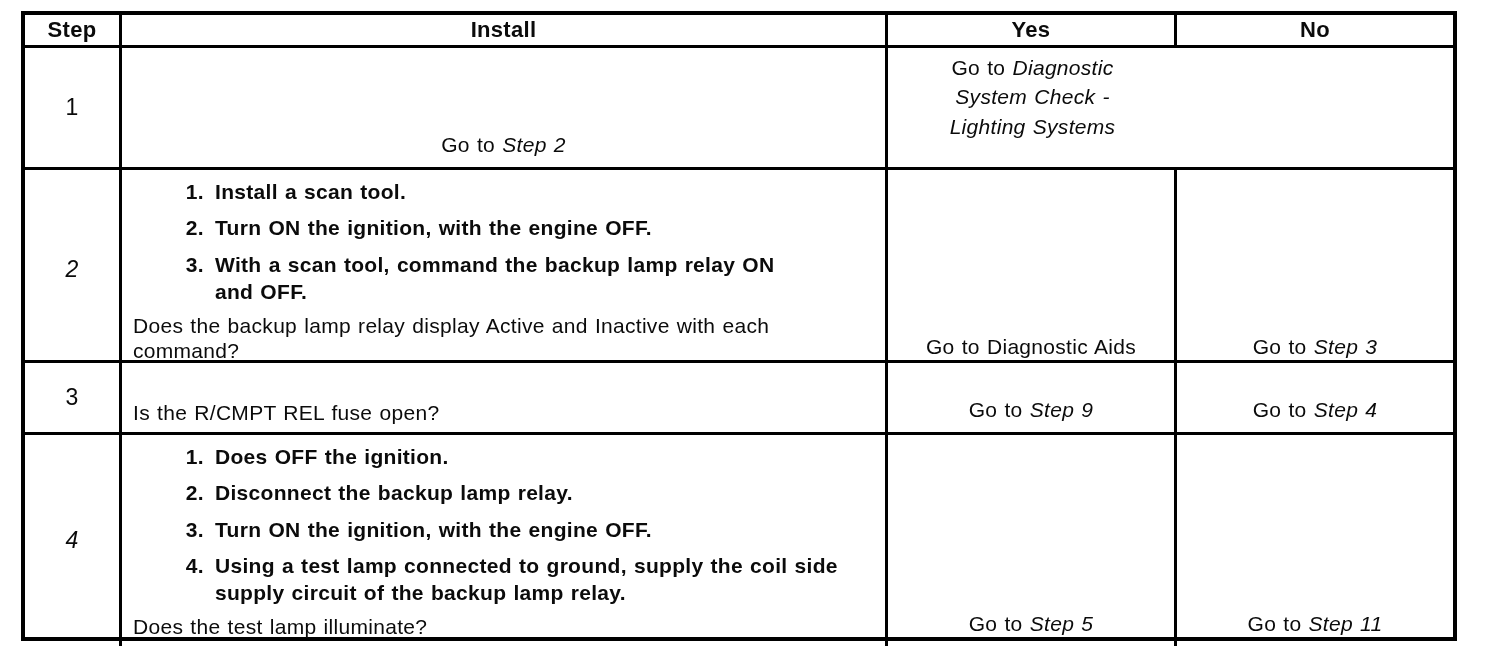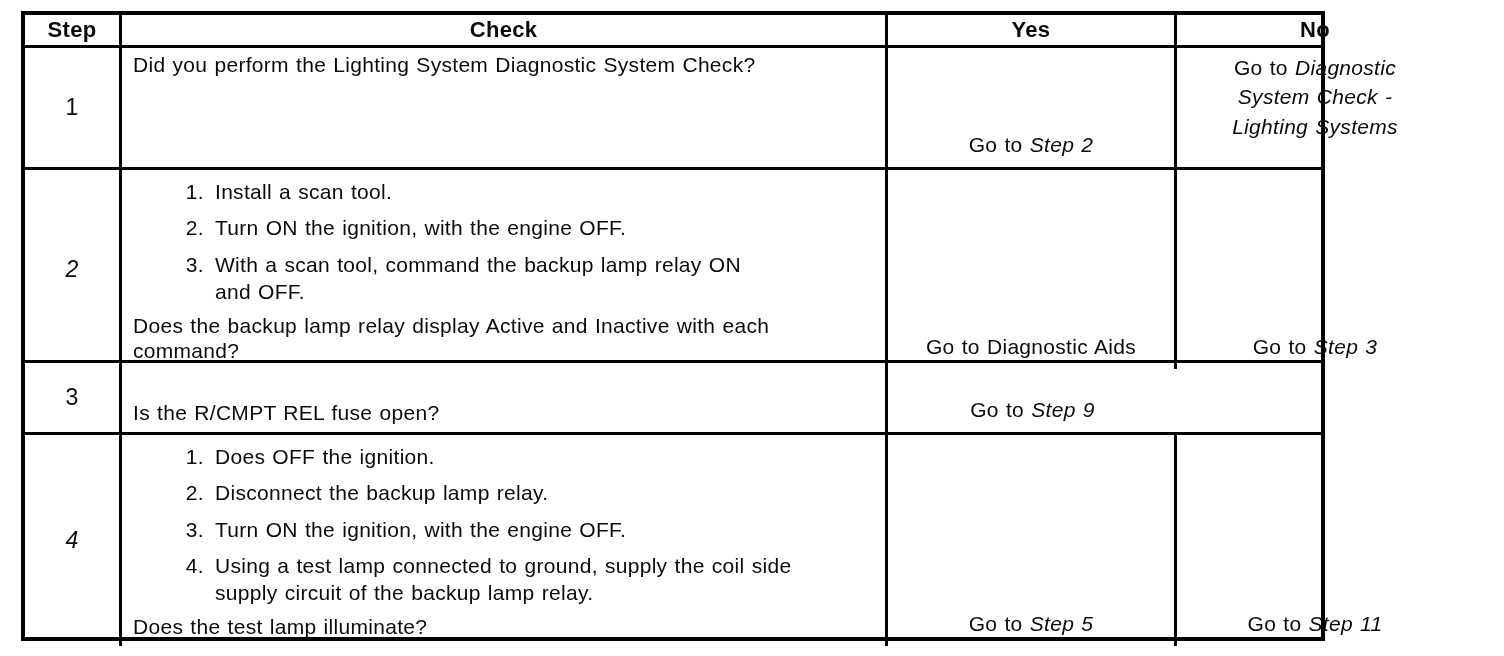--- a/index.html
+++ b/index.html
@@ -14,21 +14,21 @@
     position: relative;
     width: 1504px;
     height: 656px;
     background: #ffffff;
     overflow: hidden;
   }
   .doc-table {
     position: absolute;
     left: 21px;
     top: 11px;
-    width: 1304px;
+    width: 1436px;
     border: 4px solid #000;
     box-sizing: border-box;
     background: #fff;
   }
   .row {
     display: grid;
     grid-template-columns: 97px 766px 289px 276px;
     border-bottom: 3px solid #000;
     box-sizing: border-box;
   }
@@ -73,20 +73,21 @@
     padding: 5px 28px 6px 11px;
     font-size: 21px;
     letter-spacing: 0.3px;
     word-spacing: 1px;
     line-height: 1.17;
   }
   .action-intro { white-space: pre-line; }
   .action-list {
     margin: 3px 0 0 0;
     padding: 0 0 0 78px;
+    font-weight: bold;
   }
   .action-list li {
     margin-bottom: 9px;
     padding-left: 4px;
     white-space: pre-line;
     line-height: 1.3;
   }
   .action-question {
     margin-top: auto;
     white-space: pre-line;
@@ -112,30 +113,27 @@
   .it { font-style: italic; }
 </style>
 </head>
 <body>
 
 <div class="page">
   <div class="doc-table">
 
     <div class="row thead">
       <div class="cell th">Step</div>
-      <div class="cell th">Check</div>
+      <div class="cell th">Install</div>
       <div class="cell th">Yes</div>
       <div class="cell th">No</div>
     </div>
 
     <div class="row r1">
       <div class="cell step-cell">1</div>
-      <div class="cell action-cell">
-        <div class="action-intro">Did you perform the Lighting System Diagnostic System Check?</div>
-      </div>
       <div class="cell result-cell">
         <span><span>Go to </span><span class="it">Step 2</span></span>
       </div>
       <div class="cell result-cell top-aligned">
         <span class="narrow-wrap"><span>Go to </span><span class="it">Diagnostic System Check - Lighting Systems</span></span>
       </div>
     </div>
 
     <div class="row r2">
       <div class="cell step-cell step-italic">2</div>
@@ -158,20 +156,23 @@
     </div>
 
     <div class="row r3">
       <div class="cell step-cell">3</div>
       <div class="cell action-cell">
         <div class="action-question">Is the R/CMPT REL fuse open?</div>
       </div>
       <div class="cell result-cell">
         <span><span>Go to </span><span class="it">Step 9</span></span>
       </div>
+      <div class="cell result-cell">
+        <span><span>Go to </span><span class="it">Step 4</span></span>
+      </div>
     </div>
 
     <div class="row r4">
       <div class="cell step-cell step-italic">4</div>
       <div class="cell action-cell">
         <ol class="action-list">
           <li>Does OFF the ignition.</li>
           <li>Disconnect the backup lamp relay.</li>
           <li>Turn ON the ignition, with the engine OFF.</li>
           <li>Using a test lamp connected to ground, supply the coil side

